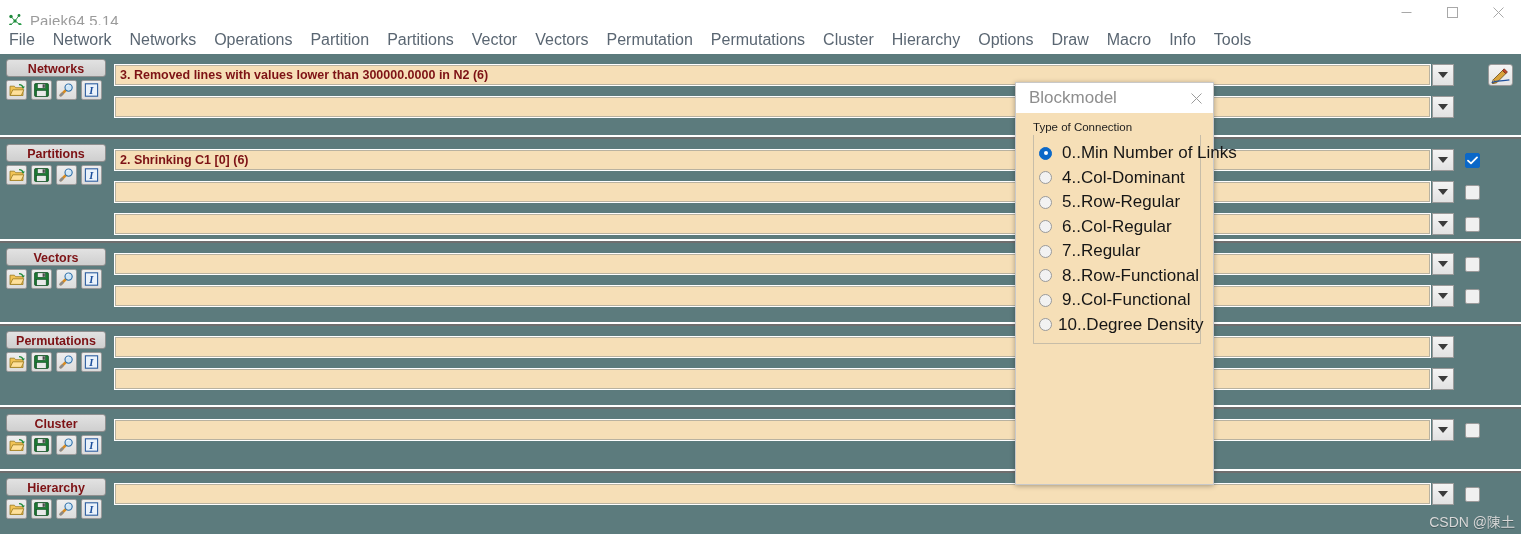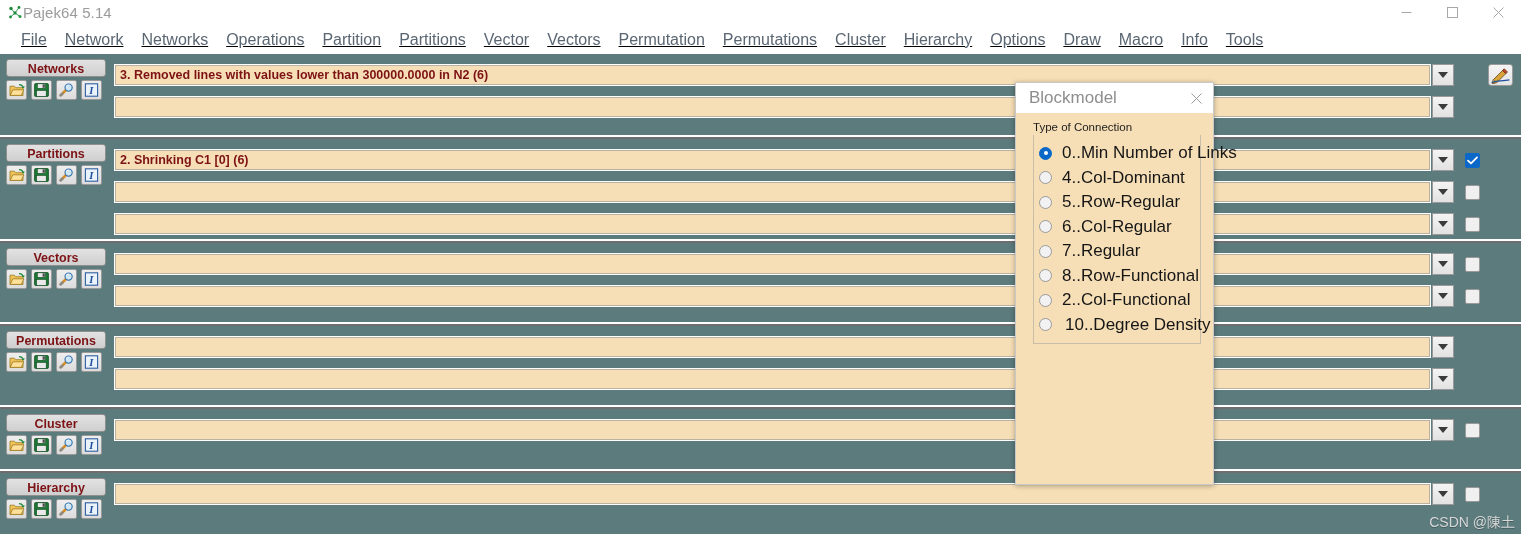--- a/index.html
+++ b/index.html
@@ -9,39 +9,38 @@
     font-family:"Liberation Sans", sans-serif;
     -webkit-font-smoothing:antialiased;
   }
   .app{position:relative;width:1521px;height:536px;background:#ffffff;}
 
   
   .titlebar{
     position:absolute;left:0;top:0;width:1521px;height:25px;
     background:#ffffff;
   }
-  .title-left{position:absolute;left:8px;top:0;height:25px;display:flex;align-items:center;}
+  .title-left{position:absolute;left:8px;top:8px;height:25px;display:flex;align-items:center;gap:7px;}
   .app-icon{width:15px;height:15px;position:relative;display:block;}
   .title-text{
     font-size:15px;color:#9b9b9b;font-family:"Liberation Sans",sans-serif;
     letter-spacing:.1px;
   }
   .win-btns{position:absolute;right:0;top:0;height:25px;display:flex;}
   .win-btn{
     width:46px;height:25px;display:flex;align-items:center;justify-content:center;
     color:#b0b0b0;font-size:13px;
   }
   .win-btn svg{display:block;}
 
   
   .menubar{
     position:absolute;left:0;top:25px;width:1521px;height:29px;
-    background:#ffffff;display:flex;align-items:center;padding-left:12px;
+    background:#ffffff;display:flex;align-items:center;padding-left:0;
     box-sizing:border-box;
-    text-decoration:underline;
   }
   .menu-item{
     font-size:16px;color:#5a6672;padding:2px 9px;white-space:nowrap;
     font-family:"Liberation Sans",sans-serif;
   }
 
   
   .work{
     position:absolute;left:0;top:54px;width:1521px;height:482px;
     background:#c9c9c9;
@@ -152,21 +151,21 @@
     width:13px;height:13px;border-radius:50%;
     background:#f2f2f2;border:1px solid #9a9a9a;box-sizing:border-box;
     flex:0 0 13px;display:flex;align-items:center;justify-content:center;
   }
   .rdo.on{background:#0b68c8;border-color:#0b68c8;}
   .rdo.on::after{content:"";width:4px;height:4px;border-radius:50%;background:#ffffff;}
   .rdo-label{
     margin-left:10px;font-size:17px;color:#161616;white-space:nowrap;
     font-family:"Liberation Sans",sans-serif;
   }
-  .radio-row.tight .rdo-label{margin-left:13px;}
+  .radio-row.tight .rdo-label{margin-left:6px;}
 
   
   .watermark{
     position:absolute;right:6px;bottom:4px;
     font-size:14px;color:#d8d8d8;
     font-family:"Liberation Sans",sans-serif;
     z-index:60;text-shadow:0 1px 0 rgba(0,0,0,.25);
   }
 </style>
 </head>
@@ -596,21 +595,21 @@
           <div class="radio-row">
             <span class="rdo"></span>
             <span class="rdo-label">7..Regular</span>
           </div>
           <div class="radio-row">
             <span class="rdo"></span>
             <span class="rdo-label">8..Row-Functional</span>
           </div>
           <div class="radio-row">
             <span class="rdo"></span>
-            <span class="rdo-label">2..Col-Functional</span>
+            <span class="rdo-label">9..Col-Functional</span>
           </div>
           <div class="radio-row tight">
             <span class="rdo"></span>
             <span class="rdo-label">10..Degree Density</span>
           </div>
         </div>
     </div>
   </div>
 
   <div class="watermark">CSDN @陳土</div>

